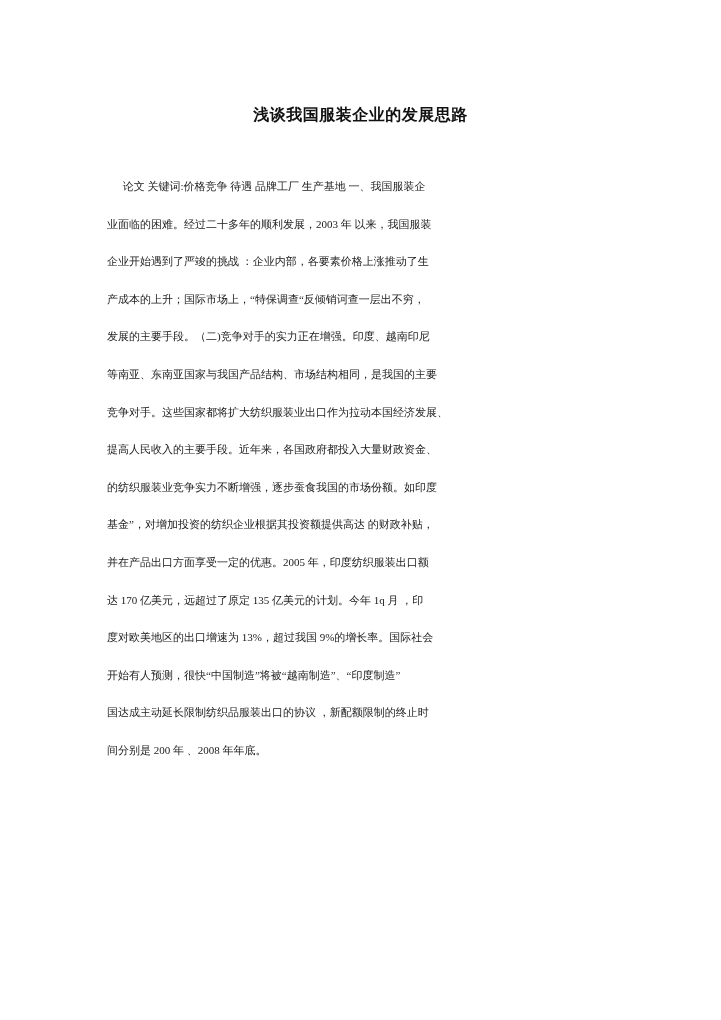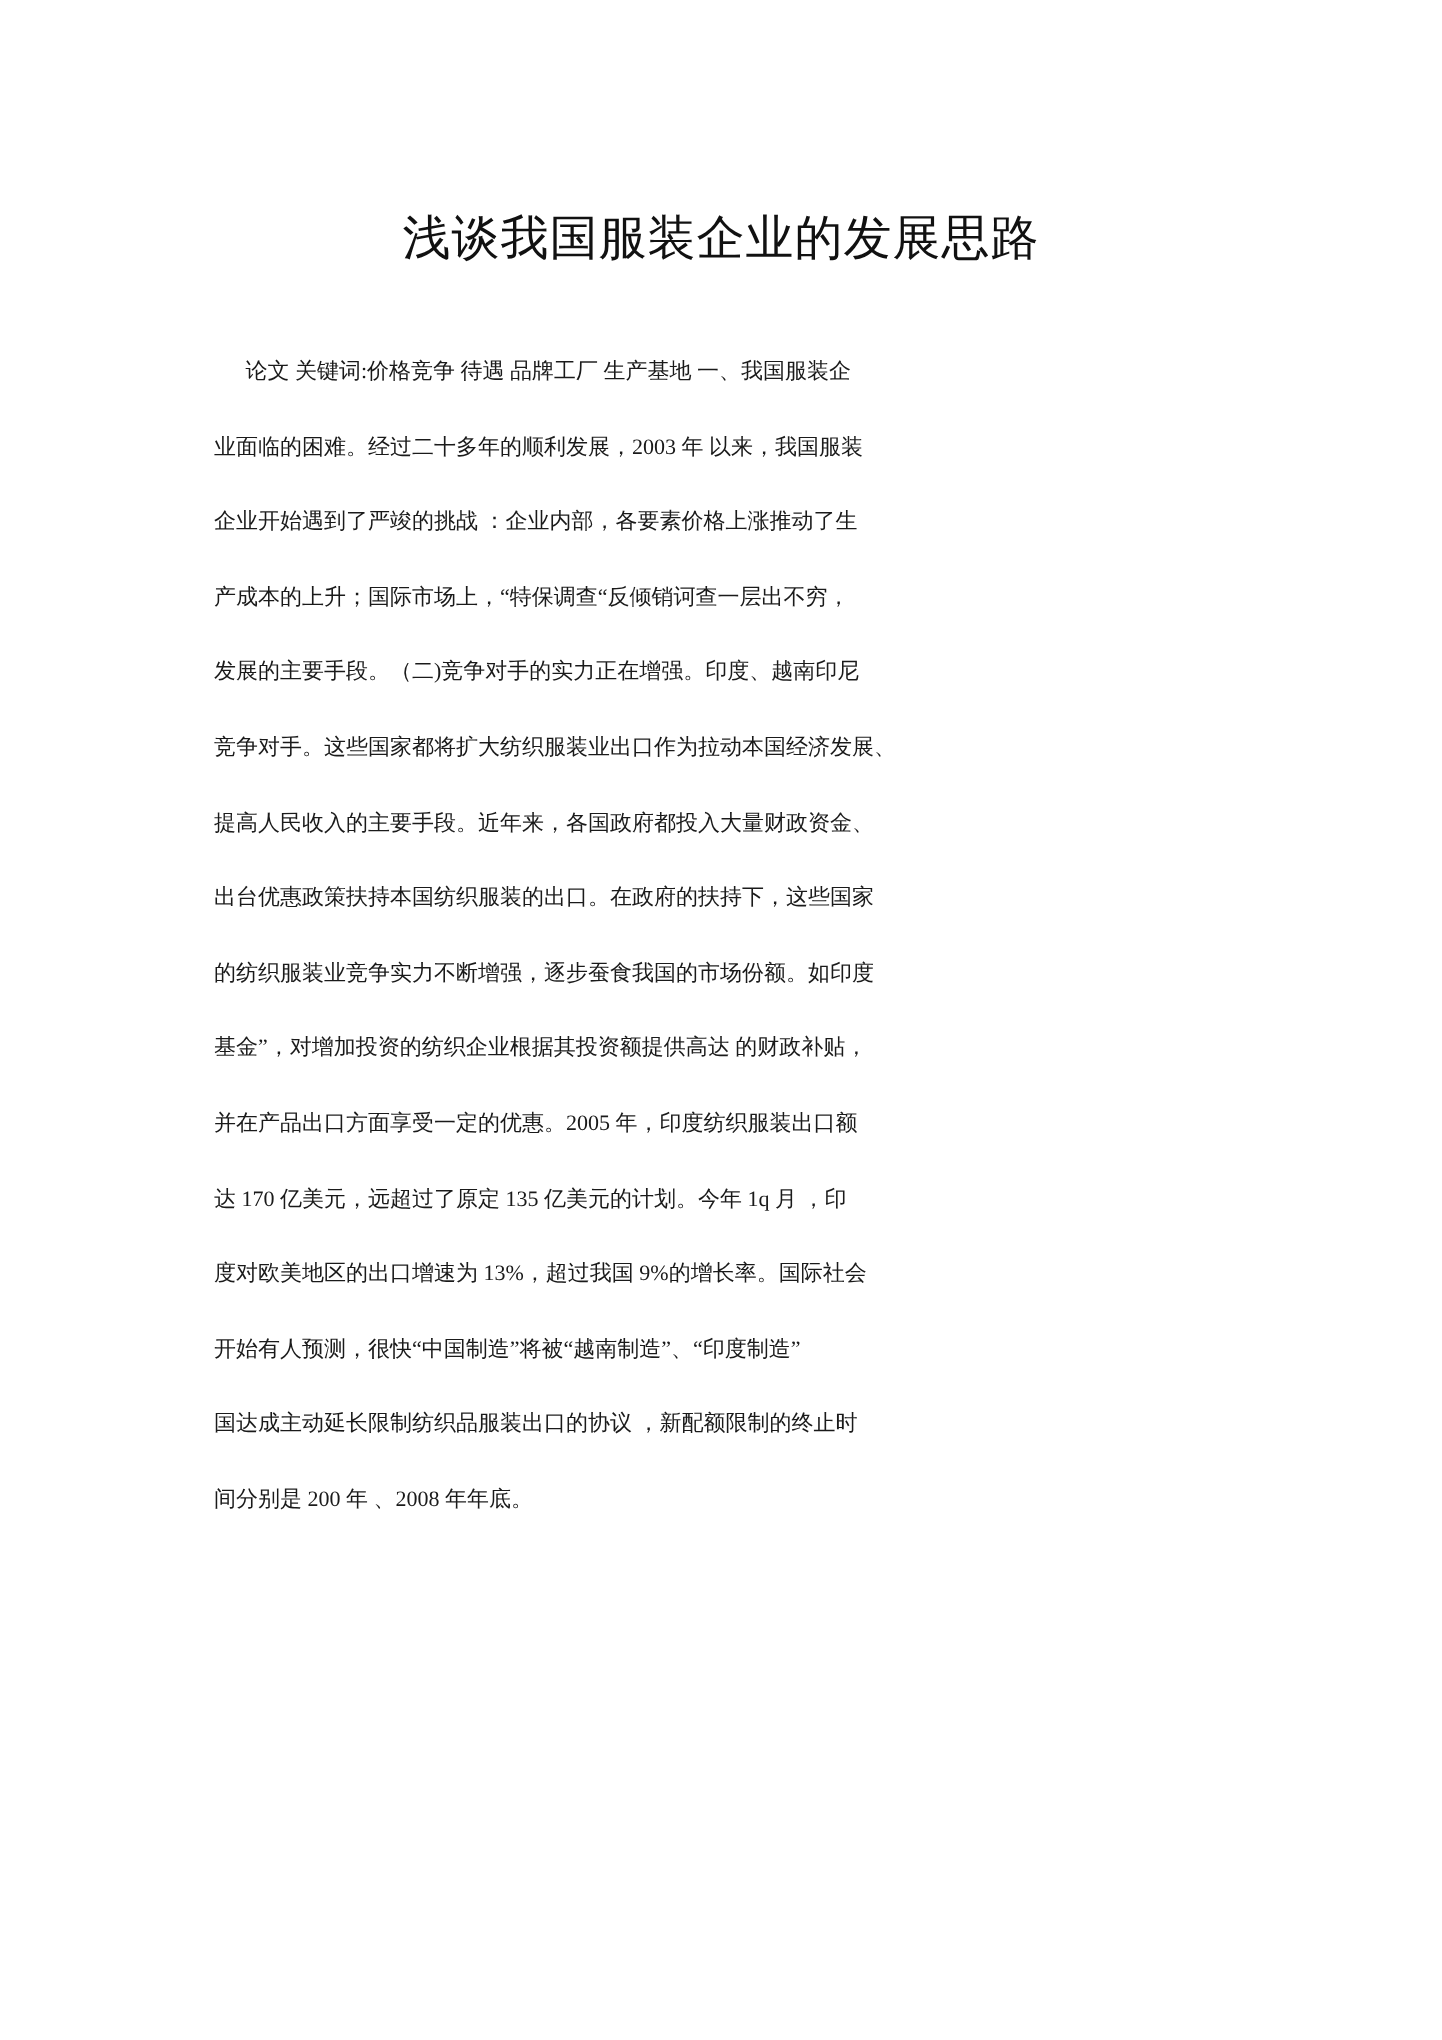--- a/index.html
+++ b/index.html
@@ -20,22 +20,22 @@
     -webkit-font-smoothing: antialiased;
   }
 
   
   .doc-title {
     position: absolute;
     top: 88px;
     left: 0;
     width: 721px;
     text-align: center;
-    font-size: 24px;
-    font-weight: normal;
+    font-size: 16px;
+    font-weight: bold;
     line-height: 32px;
     letter-spacing: 0.5px;
     color: #111111;
     font-family: "Liberation Serif", "DejaVu Serif", serif;
   }
 
   
   .doc-body {
     position: absolute;
     top: 168px;
@@ -63,23 +63,23 @@
 <div class="page">
 
   <h1 class="doc-title">浅谈我国服装企业的发展思路</h1>
 
   <div class="doc-body">
     <div class="doc-line indent"> 论文 关键词:价格竞争 待遇 品牌工厂 生产基地 一、我国服装企</div>
     <div class="doc-line">业面临的困难。经过二十多年的顺利发展，2003 年 以来，我国服装</div>
     <div class="doc-line">企业开始遇到了严竣的挑战 ：企业内部，各要素价格上涨推动了生</div>
     <div class="doc-line">产成本的上升；国际市场上，“特保调查“反倾销诃查一层出不穷，</div>
     <div class="doc-line">发展的主要手段。（二)竞争对手的实力正在增强。印度、越南印尼</div>
+    <div class="doc-line">等南亚、东南亚国家与我国产品结构、市场结构相同，是我国的主要</div>
     <div class="doc-line">竞争对手。这些国家都将扩大纺织服装业出口作为拉动本国经济发展、</div>
     <div class="doc-line">提高人民收入的主要手段。近年来，各国政府都投入大量财政资金、</div>
-    <div class="doc-line">出台优惠政策扶持本国纺织服装的出口。在政府的扶持下，这些国家</div>
     <div class="doc-line">的纺织服装业竞争实力不断增强，逐步蚕食我国的市场份额。如印度</div>
     <div class="doc-line">基金”，对增加投资的纺织企业根据其投资额提供高达 的财政补贴，</div>
     <div class="doc-line">并在产品出口方面享受一定的优惠。2005 年，印度纺织服装出口额</div>
     <div class="doc-line">达 170 亿美元，远超过了原定 135 亿美元的计划。今年 1q 月 ，印</div>
     <div class="doc-line">度对欧美地区的出口增速为 13%，超过我国 9%的增长率。国际社会</div>
     <div class="doc-line">开始有人预测，很快“中国制造”将被“越南制造”、“印度制造”</div>
     <div class="doc-line">国达成主动延长限制纺织品服装出口的协议 ，新配额限制的终止时</div>
     <div class="doc-line">间分别是 200 年 、2008 年年底。</div>
   </div>
 

